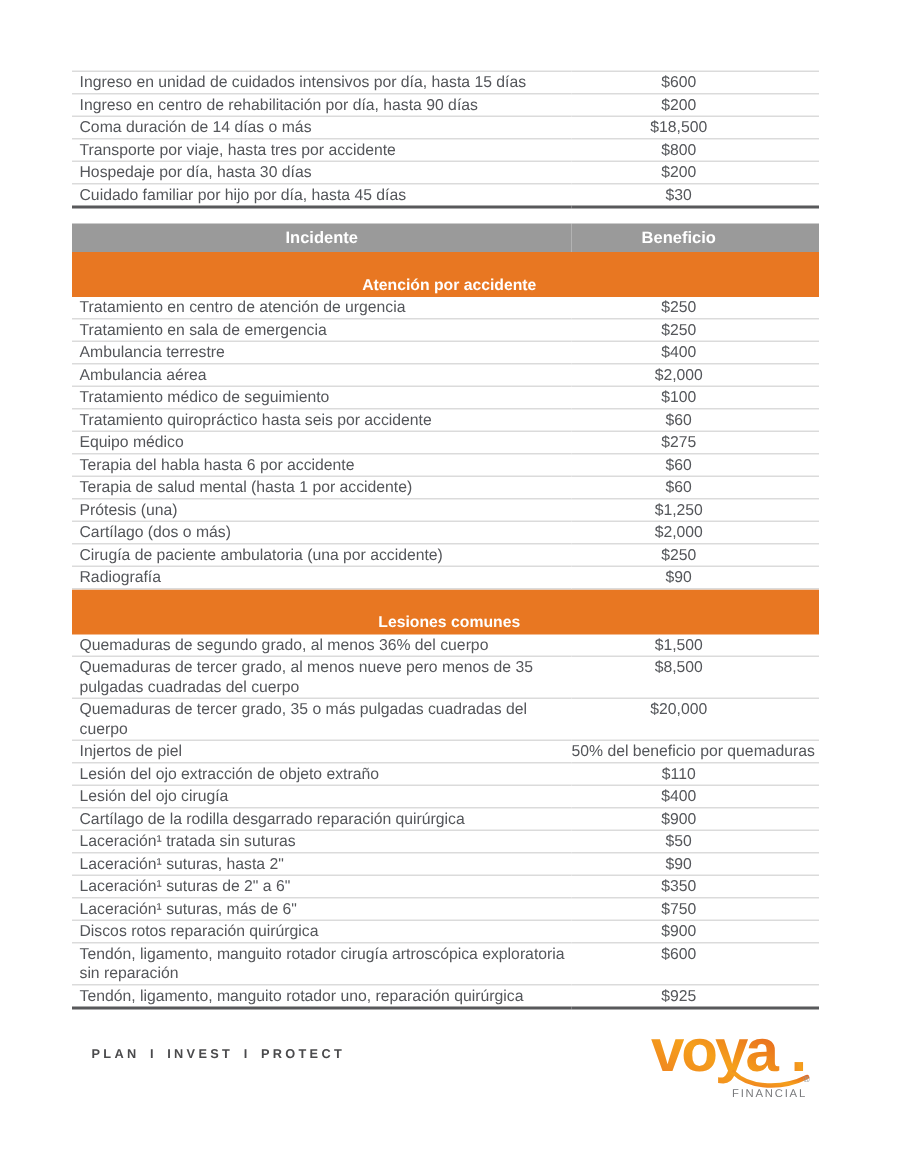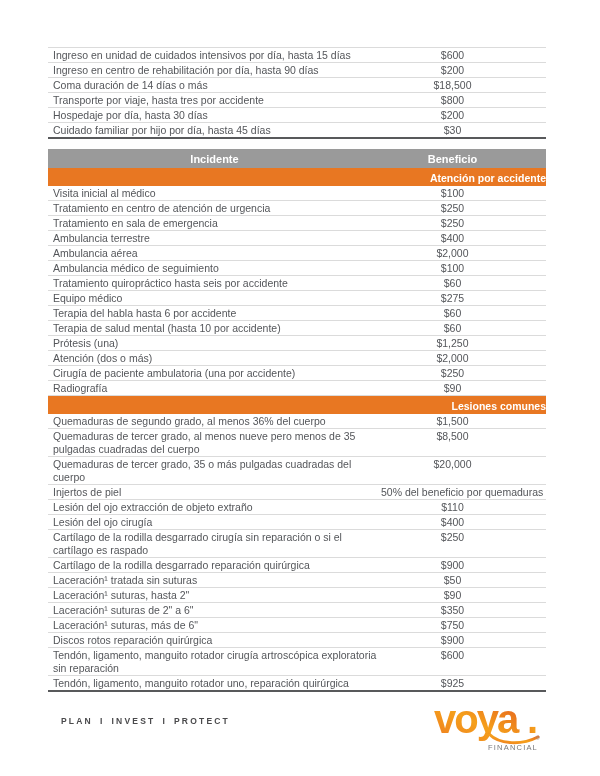--- a/index.html
+++ b/index.html
@@ -58,22 +58,22 @@
   }
   thead th.th-b{padding-right:22px;}
 
   tr.section-row td{
     background:var(--orange);
     color:#ffffff;
     font-size:10.5px;
     font-weight:bold;
     height:13px;
     line-height:13px;
-    padding:4px 0 1px 5px;
-    text-align:right;
+    padding:16px 0 1px 5px;
+    text-align:center;
   }
 
   .footer{
     display:flex;
     justify-content:space-between;
     align-items:flex-start;
     margin-top:8px;
     margin-left:13px;
   }
   .tagline{
@@ -142,65 +142,61 @@
         <tr>
           <th class="th-i">Incidente</th>
           <th class="th-b">Beneficio</th>
         </tr>
       </thead>
       <tbody>
           <tr class="section-row">
             <td colspan="2">Atención por accidente</td>
           </tr>
           <tr class="data-row">
-            <td class="incident-cell">Visita inicial al médico</td>
-            <td class="benefit-cell">$100</td>
-          </tr>
-          <tr class="data-row">
             <td class="incident-cell">Tratamiento en centro de atención de urgencia</td>
             <td class="benefit-cell">$250</td>
           </tr>
           <tr class="data-row">
             <td class="incident-cell">Tratamiento en sala de emergencia</td>
             <td class="benefit-cell">$250</td>
           </tr>
           <tr class="data-row">
             <td class="incident-cell">Ambulancia terrestre</td>
             <td class="benefit-cell">$400</td>
           </tr>
           <tr class="data-row">
             <td class="incident-cell">Ambulancia aérea</td>
             <td class="benefit-cell">$2,000</td>
           </tr>
           <tr class="data-row">
-            <td class="incident-cell">Ambulancia médico de seguimiento</td>
+            <td class="incident-cell">Tratamiento médico de seguimiento</td>
             <td class="benefit-cell">$100</td>
           </tr>
           <tr class="data-row">
             <td class="incident-cell">Tratamiento quiropráctico hasta seis por accidente</td>
             <td class="benefit-cell">$60</td>
           </tr>
           <tr class="data-row">
             <td class="incident-cell">Equipo médico</td>
             <td class="benefit-cell">$275</td>
           </tr>
           <tr class="data-row">
             <td class="incident-cell">Terapia del habla hasta 6 por accidente</td>
             <td class="benefit-cell">$60</td>
           </tr>
           <tr class="data-row">
-            <td class="incident-cell">Terapia de salud mental (hasta 10 por accidente)</td>
+            <td class="incident-cell">Terapia de salud mental (hasta 1 por accidente)</td>
             <td class="benefit-cell">$60</td>
           </tr>
           <tr class="data-row">
             <td class="incident-cell">Prótesis (una)</td>
             <td class="benefit-cell">$1,250</td>
           </tr>
           <tr class="data-row">
-            <td class="incident-cell">Atención (dos o más)</td>
+            <td class="incident-cell">Cartílago (dos o más)</td>
             <td class="benefit-cell">$2,000</td>
           </tr>
           <tr class="data-row">
             <td class="incident-cell">Cirugía de paciente ambulatoria (una por accidente)</td>
             <td class="benefit-cell">$250</td>
           </tr>
           <tr class="data-row">
             <td class="incident-cell">Radiografía</td>
             <td class="benefit-cell">$90</td>
           </tr>
@@ -223,24 +219,20 @@
             <td class="incident-cell">Injertos de piel</td>
             <td class="benefit-cell">50% del beneficio por quemaduras</td>
           </tr>
           <tr class="data-row">
             <td class="incident-cell">Lesión del ojo extracción de objeto extraño</td>
             <td class="benefit-cell">$110</td>
           </tr>
           <tr class="data-row">
             <td class="incident-cell">Lesión del ojo cirugía</td>
             <td class="benefit-cell">$400</td>
-          </tr>
-          <tr class="data-row">
-            <td class="incident-cell">Cartílago de la rodilla desgarrado cirugía sin reparación o si el cartílago es raspado</td>
-            <td class="benefit-cell">$250</td>
           </tr>
           <tr class="data-row">
             <td class="incident-cell">Cartílago de la rodilla desgarrado reparación quirúrgica</td>
             <td class="benefit-cell">$900</td>
           </tr>
           <tr class="data-row">
             <td class="incident-cell">Laceración¹ tratada sin suturas</td>
             <td class="benefit-cell">$50</td>
           </tr>
           <tr class="data-row">

